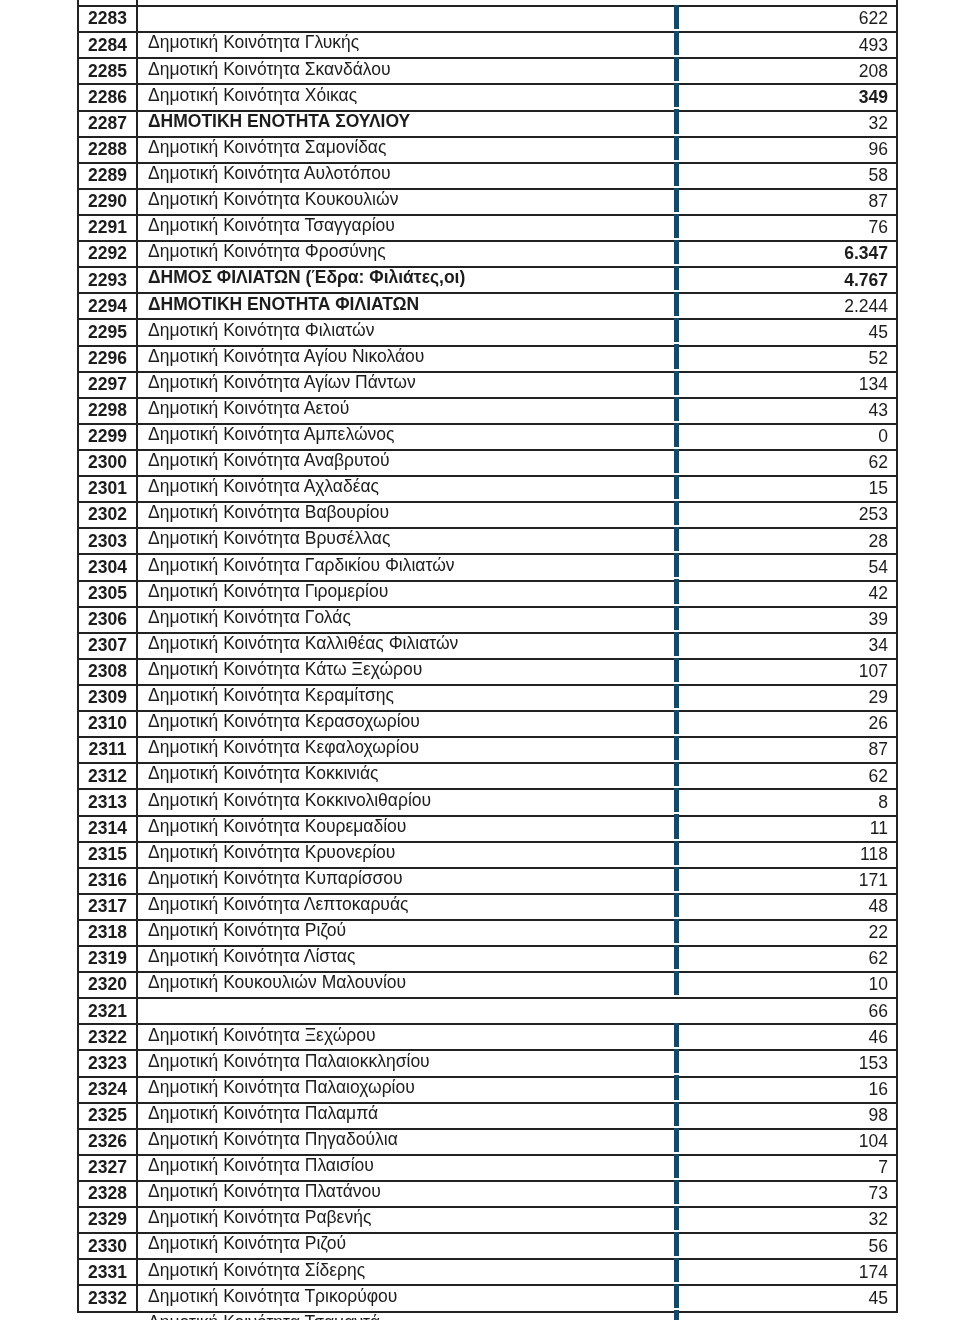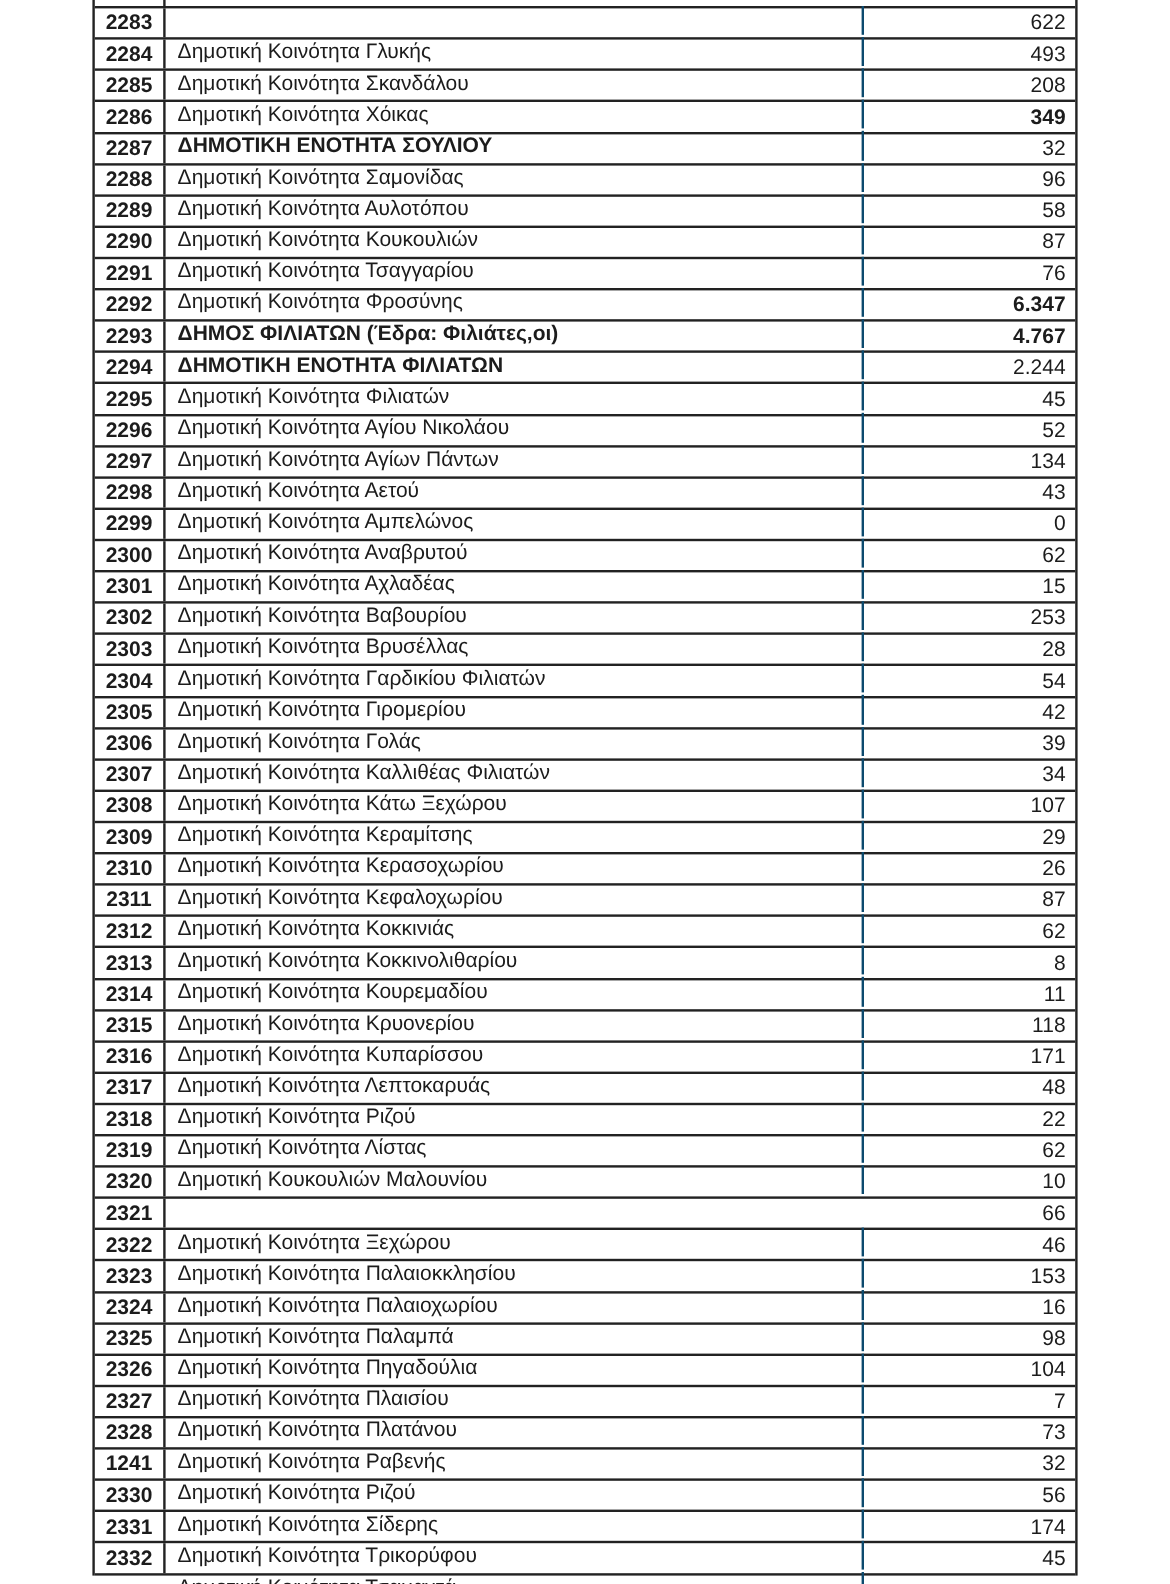--- a/index.html
+++ b/index.html
@@ -42,22 +42,22 @@
     display: flex;
     align-items: center;
   }
   .cell-id {
     width: 59px;
     border-right: 2px solid #222;
     justify-content: center;
     font-weight: bold;
   }
   .cell-name {
-    width: 582px;
-    border-right: 2px solid #0c4a6e;
+    width: 541px;
+    border-right: 5px solid #0c4a6e;
     padding-left: 10px;
     overflow: hidden;
     margin-top: 48px;
   }
   .cell-value {
     flex: 1;
     justify-content: flex-end;
     padding-right: 8px;
     text-align: right;
   }
@@ -300,21 +300,21 @@
     <div class="cell cell-id">2327</div>
     <div class="cell cell-name">Δημοτική Κοινότητα Πλατάνου</div>
     <div class="cell cell-value">7</div>
   </div>
       <div class="row">
     <div class="cell cell-id">2328</div>
     <div class="cell cell-name">Δημοτική Κοινότητα Ραβενής</div>
     <div class="cell cell-value">73</div>
   </div>
       <div class="row">
-    <div class="cell cell-id">1241</div>
+    <div class="cell cell-id">2329</div>
     <div class="cell cell-name">Δημοτική Κοινότητα Ριζού</div>
     <div class="cell cell-value">32</div>
   </div>
       <div class="row">
     <div class="cell cell-id">2330</div>
     <div class="cell cell-name">Δημοτική Κοινότητα Σίδερης</div>
     <div class="cell cell-value">56</div>
   </div>
       <div class="row">
     <div class="cell cell-id">2331</div>

